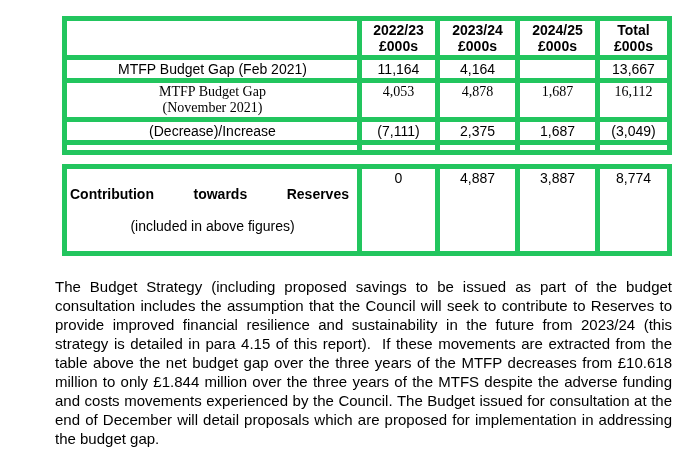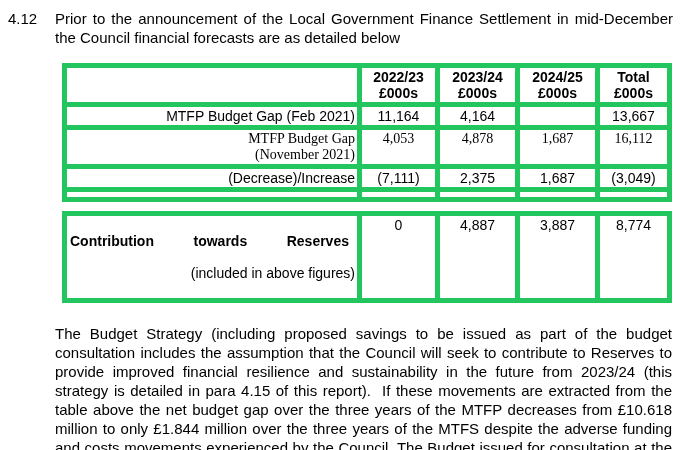--- a/index.html
+++ b/index.html
@@ -23,21 +23,21 @@
   td, th {
     border: 5px solid #22c55e;
     vertical-align: top;
     font-size: 14px;
     line-height: 16px;
     padding: 1px 2px;
     overflow: hidden;
     margin-left: 27px;
   }
   th { font-weight: bold; text-align: center; white-space: pre-line; }
-  td.label { text-align: right; padding-left: 3px; white-space: pre-line; }
+  td.label { text-align: center; padding-left: 3px; white-space: pre-line; }
   td.num { text-align: center; }
   tr.row-header { height: 37px; }
   tr.row-single { height: 18px; }
   tr.row-double { height: 34px; font-family: Liberation Serif, serif; }
   tr.row-empty  { height: 10px; }
   .tables-gap { height: 9px; }
   table.contrib tr { height: 37px; }
   .spread { display: flex; justify-content: space-between; padding-right: 6px; font-weight: bold; }
 
   
@@ -47,24 +47,20 @@
     font-size: 15px; line-height: 19px;
     text-align: justify;
     white-space: pre-wrap;
   }
 </style>
 </head>
 <body>
 
 <div class="page">
 
-  <div class="para-412">
-    <div class="para-num">4.12</div>
-    <div class="para-text">Prior to the announcement of the Local Government Finance Settlement in mid-December the Council financial forecasts are as detailed below</div>
-  </div>
 
   <div class="table-block">
 
     <table class="main">
       <colgroup>
         <col style="width:295px">
           <col style="width:78px">
           <col style="width:80px">
         <col style="width:80px">
           <col style="width:72px">

